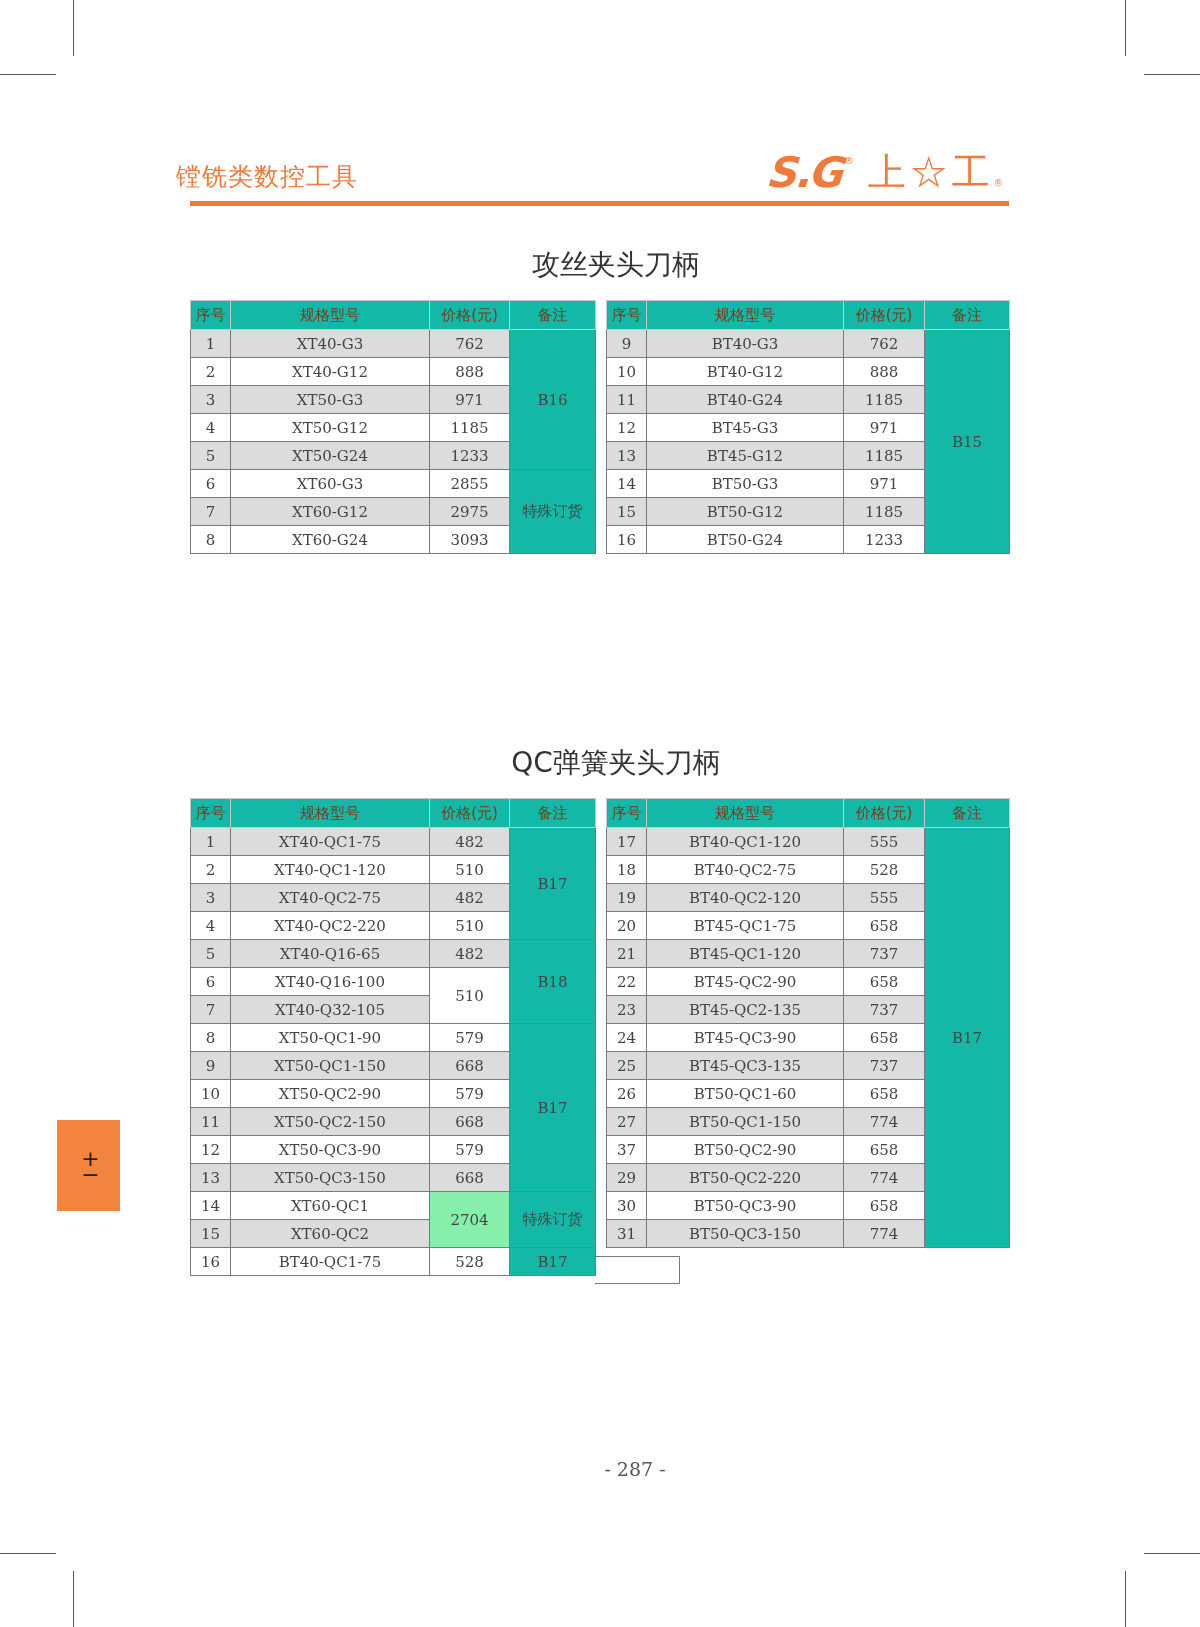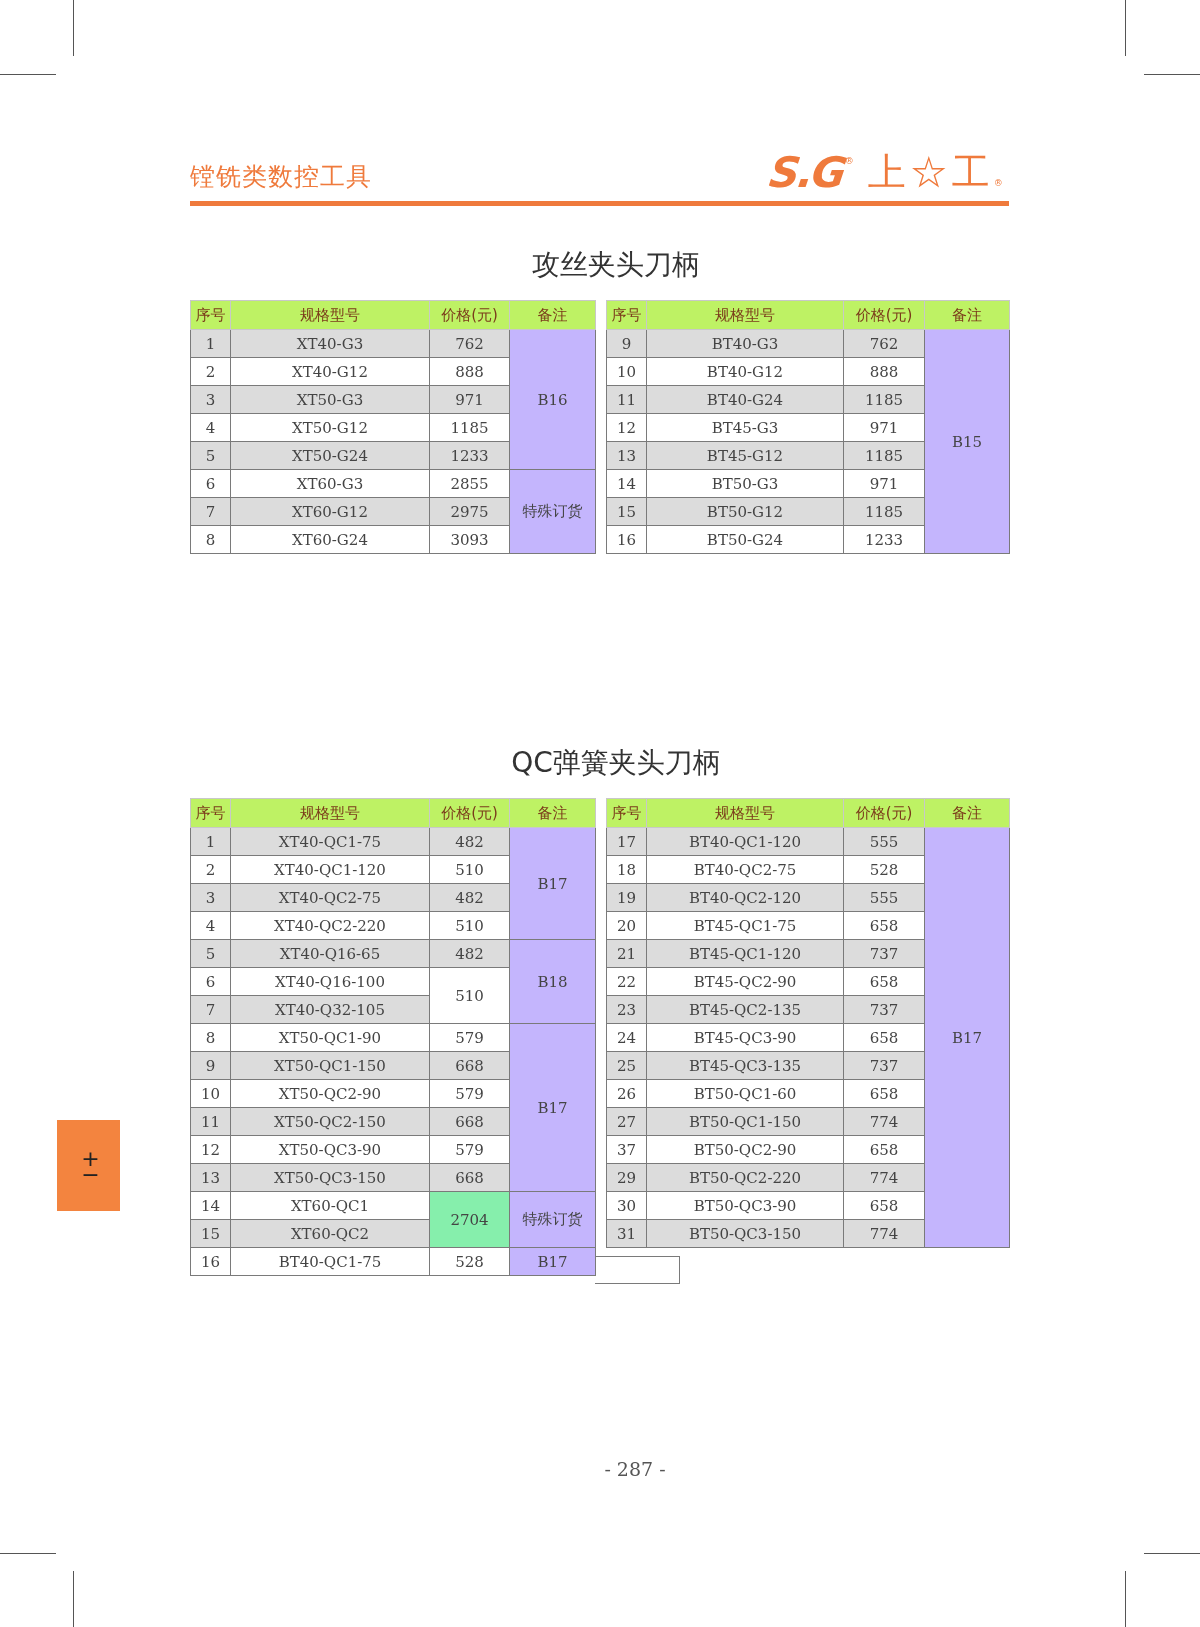--- a/index.html
+++ b/index.html
@@ -1,30 +1,30 @@
 <!DOCTYPE html>
 <html><head>
 <meta charset="utf-8">
 <style>
   html,body{margin:0;padding:0;background:#fff;}
   body{width:1200px;height:1627px;position:relative;overflow:hidden;font-family:"DejaVu Serif","Liberation Serif",serif;color:#444;}
   .crop{position:absolute;background:#555;}
-  .hdr-title{position:absolute;left:190px;top:160px;font-family:Liberation Mono, monospace;font-size:25px;color:#ef7a3c;letter-spacing:1px;}
+  .hdr-title{position:absolute;left:176px;top:160px;font-family:Liberation Mono, monospace;font-size:25px;color:#ef7a3c;letter-spacing:1px;}
   .hdr-rule{position:absolute;left:190px;top:201px;width:819px;height:5px;background:#ef7a3c;}
   .logo{position:absolute;left:770px;top:150px;height:44px;display:flex;align-items:center;color:#ef7a3c;}
   .logo .sg{font-family:"DejaVu Sans","Liberation Sans",sans-serif;font-weight:bold;font-style:italic;font-size:42px;letter-spacing:-2px;transform:skewX(-8deg);}
   .logo .reg{font-size:9px;align-self:flex-start;margin-top:6px;margin-right:14px;}
   .logo .cn{font-family:Liberation Sans, sans-serif;font-size:38px;letter-spacing:4px;}
   .logo .reg2{font-size:9px;align-self:flex-end;margin-bottom:6px;}
   .sec-title{position:absolute;left:16px;width:1200px;text-align:center;font-family:"DejaVu Sans","Liberation Sans",sans-serif;font-size:28px;color:#333;}
   table{position:absolute;border-collapse:collapse;font-size:15px;table-layout:fixed;}
-  th{background:#bef264;color:#7a3a1a;font-weight:normal;height:28px;border:1px solid #c8c8c8;font-family:"DejaVu Sans","Liberation Sans",sans-serif;font-size:15px;padding:0;}
+  th{background:#14b8a6;color:#7a3a1a;font-weight:normal;height:28px;border:1px solid #c8c8c8;font-family:"DejaVu Sans","Liberation Sans",sans-serif;font-size:15px;padding:0;}
   td{height:27px;border:1px solid #7a7a7a;text-align:center;padding:0;color:#444;}
   tr.g td.s{background:#dcdcdc;}
-  td.note{background:#c4b5fd;}
+  td.note{background:#14b8a6;}
   .side{position:absolute;left:57px;top:1120px;width:63px;height:91px;background:#f3843f;display:flex;flex-direction:column;align-items:center;justify-content:center;color:#222;font-family:"DejaVu Sans","Liberation Sans",sans-serif;}
   .side .p{font-size:22px;line-height:18px;margin-left:4px;}
   .side .m{font-size:22px;line-height:14px;margin-left:4px;}
   .pagenum{position:absolute;left:0;width:1200px;top:1458px;text-align:center;font-size:19px;color:#555;padding-left:35px;}
 </style>
 </head>
 <body>
 
 <div class="crop" style="left:73px;top:0;width:1px;height:56px;"></div>
 <div class="crop" style="left:0;top:74px;width:56px;height:1px;"></div>

